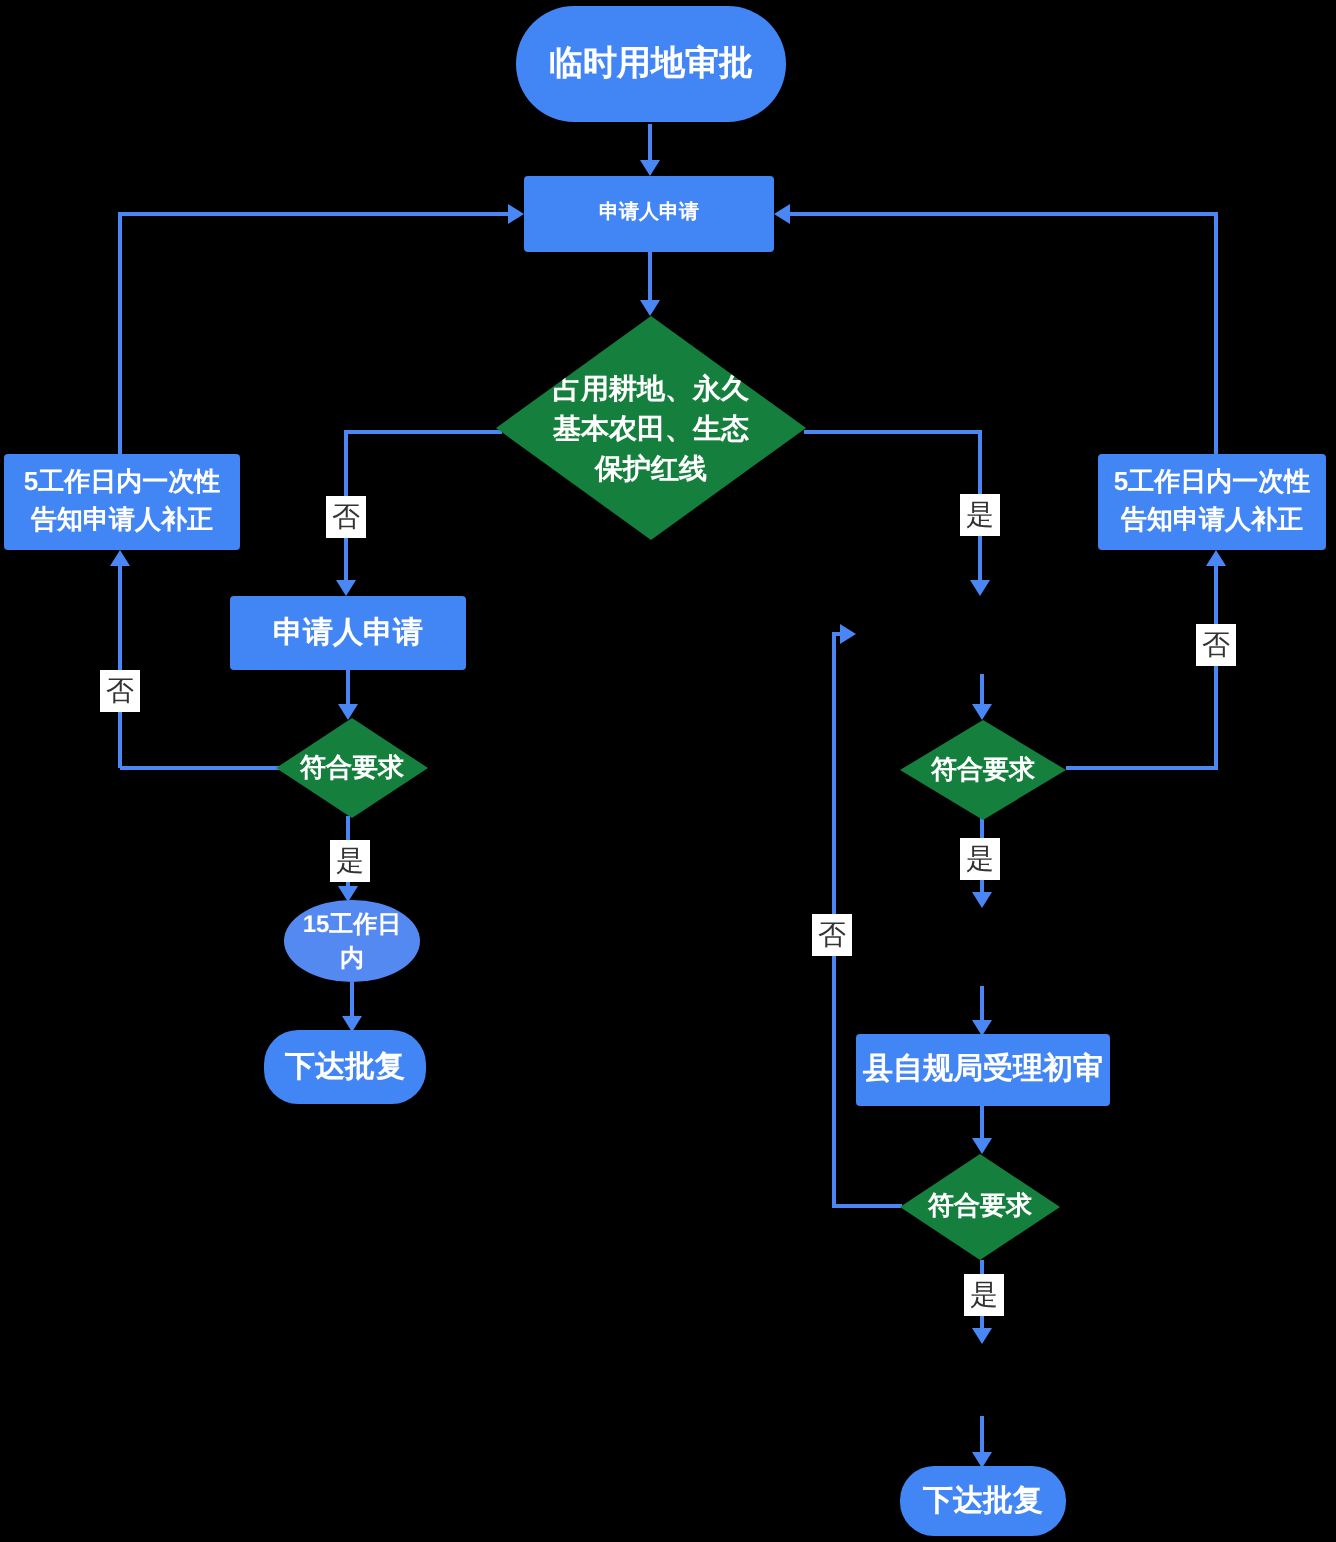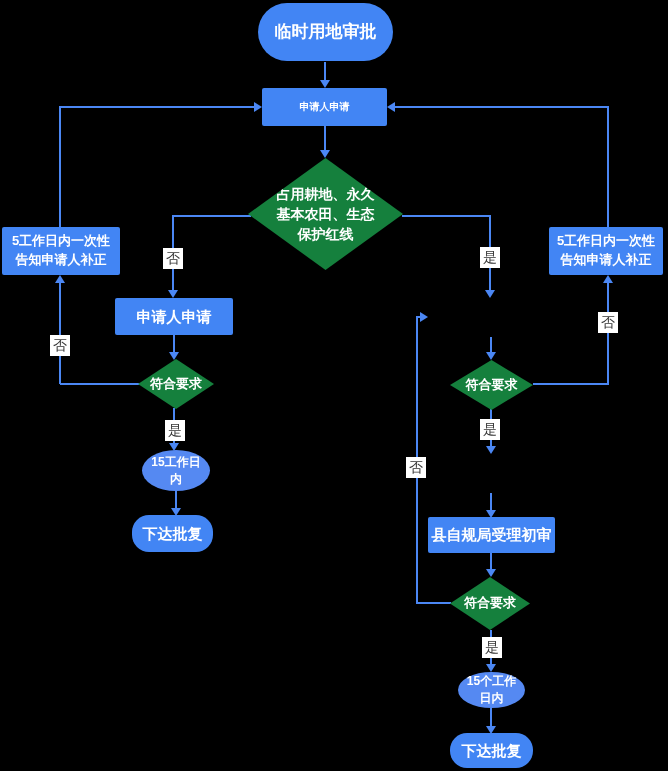--- a/index.html
+++ b/index.html
@@ -119,22 +119,20 @@
   <div class="node diamond" style="left:450px;top:360px;width:83px;height:50px;font-size:13px">符合要求</div>
 
   <div class="node rect" style="left:549px;top:227px;width:114px;height:48px;font-size:13px">5工作日内一次性
 告知申请人补正</div>
 
 
   <div class="node rect" style="left:428px;top:517px;width:127px;height:36px;font-size:15px">县自规局受理初审</div>
 
   <div class="node diamond" style="left:450px;top:577px;width:80px;height:53px;font-size:13px">符合要求</div>
 
-  <div class="node ellipse" style="left:458px;top:672px;width:67px;height:36px;font-size:12px">15个工作
-日内</div>
 
   <div class="node rounded" style="left:450px;top:733px;width:83px;height:35px;font-size:15px">下达批复</div>
 
   <div class="chip" style="left:163px;top:248px">否</div>
   <div class="chip" style="left:50px;top:335px">否</div>
   <div class="chip" style="left:165px;top:420px">是</div>
   <div class="chip" style="left:480px;top:247px">是</div>
   <div class="chip" style="left:598px;top:312px">否</div>
   <div class="chip" style="left:480px;top:419px">是</div>
   <div class="chip" style="left:406px;top:457px">否</div>

